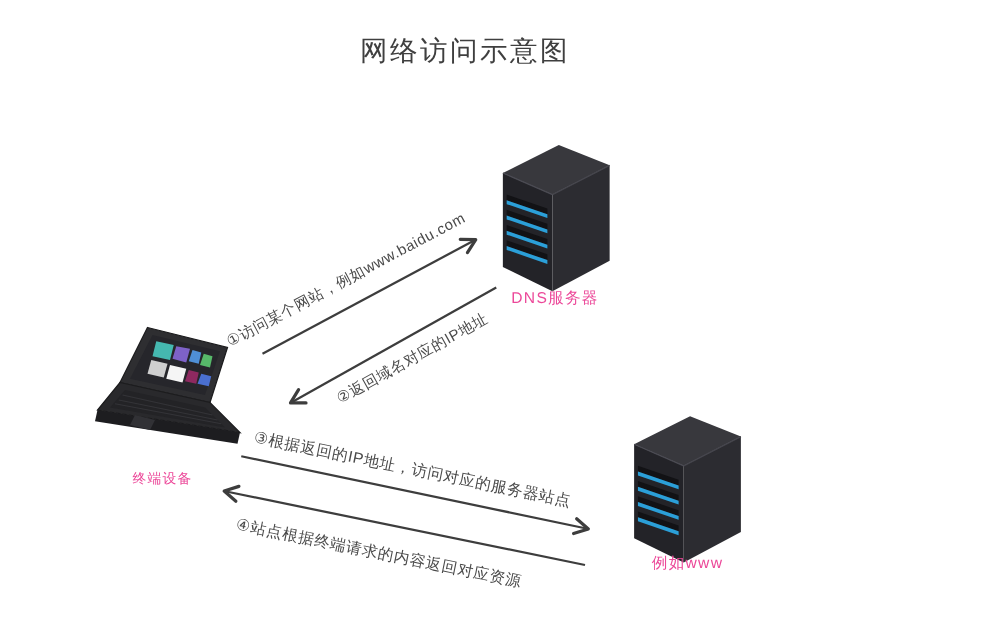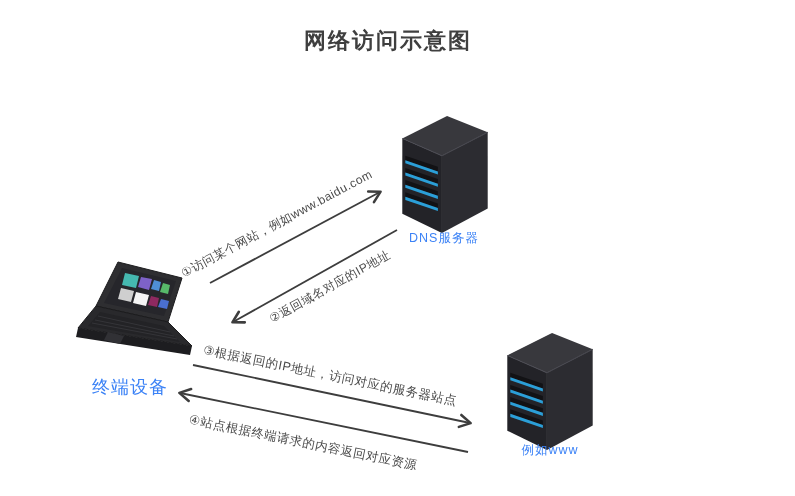--- a/index.html
+++ b/index.html
@@ -5,30 +5,30 @@
   html,body{margin:0;padding:0;background:#ffffff;}
   .stage{
     position:relative;
     width:795px;height:496px;
     background:#ffffff;
     overflow:hidden;
     font-family:"Liberation Sans","DejaVu Sans",sans-serif;
   }
   .title{
     position:absolute;left:288px;top:26px;
-    font-size:22px;font-weight:700;color:#3f3f3f;
-    letter-spacing:2px;white-space:nowrap;margin-left:16px;
+    font-size:22px;font-weight:400;color:#3f3f3f;
+    letter-spacing:2px;white-space:nowrap;
   }
   .arrows-layer{position:absolute;left:0;top:0;pointer-events:none;}
   .node{position:absolute;}
   .node-label{
     position:absolute;transform:translate(-50%,0);
-    font-size:12.5px;color:#3b82f6;white-space:nowrap;letter-spacing:1px;
+    font-size:12.5px;color:#ec4899;white-space:nowrap;letter-spacing:1px;
   }
-  .terminal-label{left:130px;top:375px;font-size:18px;}
+  .terminal-label{left:130px;top:375px;font-size:11px;}
   .dns-label{left:444px;top:230px;}
   .web-label{left:550px;top:442px;}
   .arrow-label{
     position:absolute;white-space:nowrap;
     font-size:12px;color:#4a4a4a;letter-spacing:0.5px;
   }
   .al-1{left:277px;top:224px;transform:translate(-50%,-50%) rotate(-28deg);}
   .al-2{left:330px;top:287px;transform:translate(-50%,-50%) rotate(-29deg);}
   .al-3{left:330px;top:376px;transform:translate(-50%,-50%) rotate(11.5deg);font-size:12.5px;}
   .al-4{left:303px;top:443px;transform:translate(-50%,-50%) rotate(11.5deg);font-size:12.5px;}

